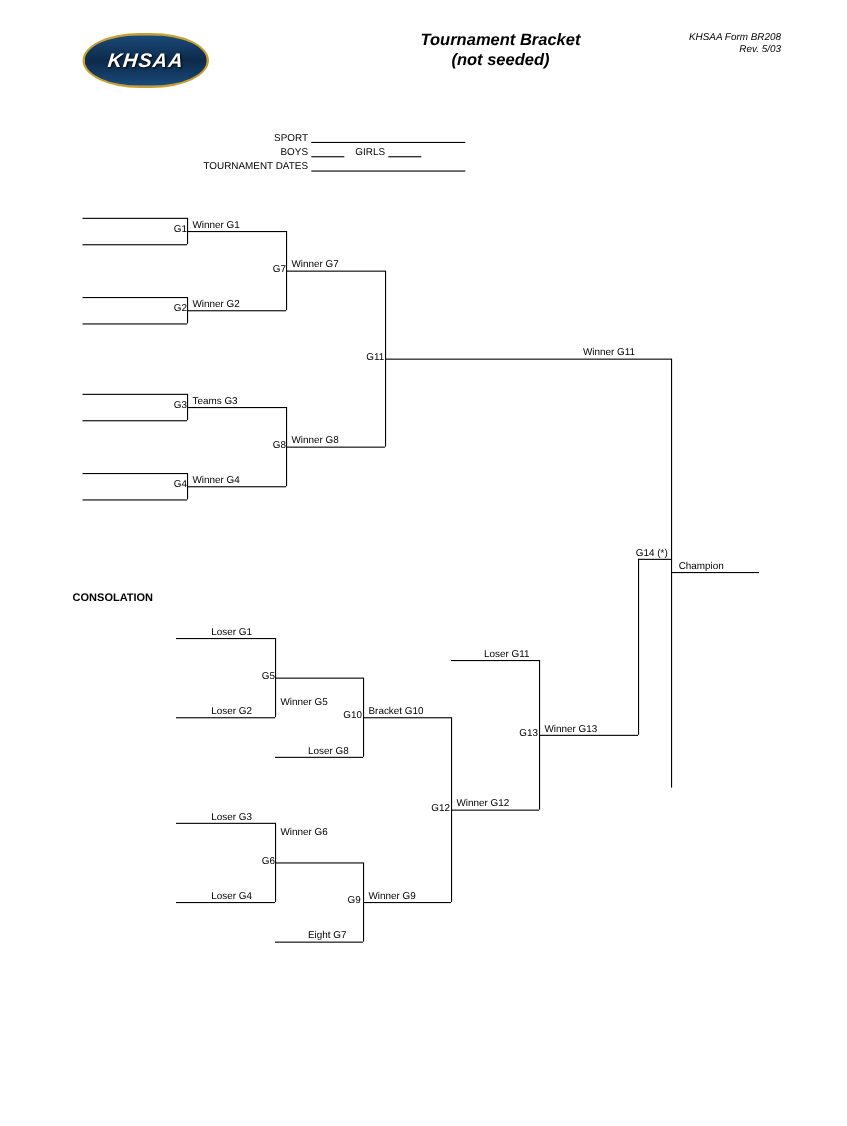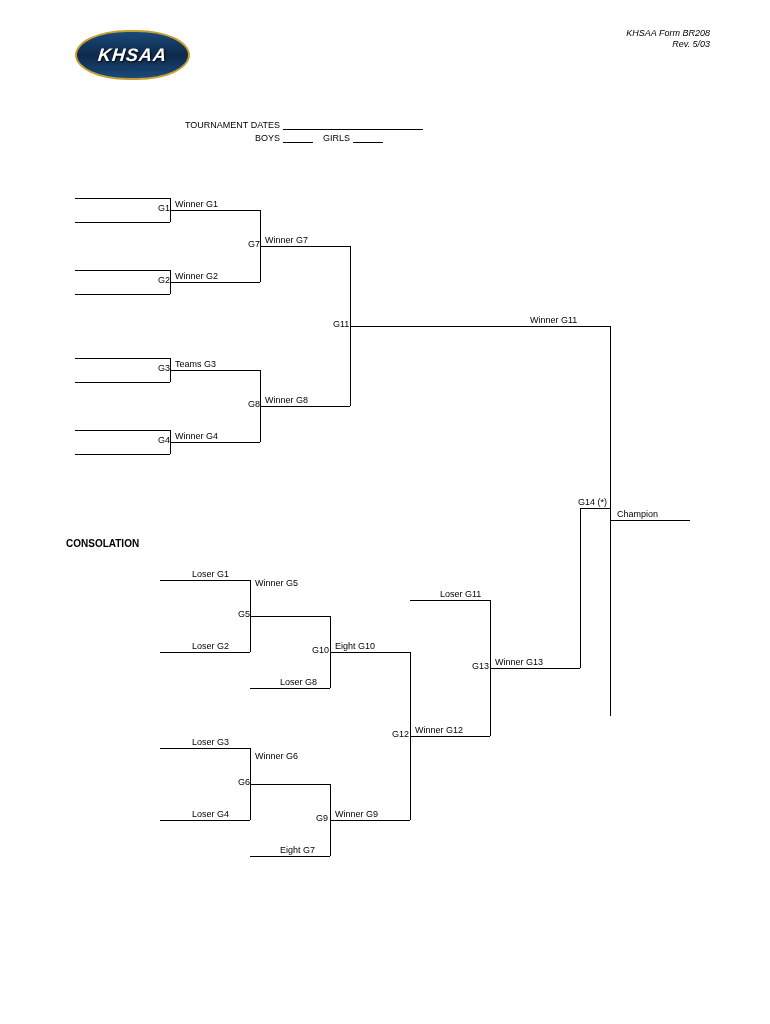--- a/index.html
+++ b/index.html
@@ -89,33 +89,39 @@
   <div class="logo">
     <span class="logo-inner">KHSAA</span>
   </div>
 
   <div class="form-id">
     <div>KHSAA Form BR208</div>
     <div>Rev. 5/03</div>
   </div>
 
   <div class="title-block">
+    <div>Tournament Bracket</div>
+    <div>(not seeded)</div>
   </div>
 
   <div class="info-block">
     <div class="info-row">
-      <span class="info-label">TOURNAMENT DATES</span>
+      <span class="info-label">SPORT</span>
       <span class="info-line" style="width:140px"></span>
     </div>
     <div class="info-row">
       <span class="info-label">BOYS</span>
       <span class="info-line" style="width:30px"></span>
       <span style="margin-left:8px">GIRLS</span>
       <span class="info-line" style="width:30px"></span>
     </div>
+    <div class="info-row">
+      <span class="info-label">TOURNAMENT DATES</span>
+      <span class="info-line" style="width:140px"></span>
+    </div>
   </div>
 
   <div class="consolation">CONSOLATION</div>
 
   <div class="hline" style="left:75px;top:198px;width:95px"></div>
   <div class="hline" style="left:75px;top:222px;width:95px"></div>
   <div class="vline" style="left:170px;top:198px;height:24px"></div>
   <div class="g" style="left:158px;top:203px">G1</div>
   <div class="hline" style="left:170px;top:210px;width:90px"></div>
   <div class="g" style="left:175px;top:199px">Winner G1</div>
@@ -158,28 +164,28 @@
 
   <div class="vline" style="left:610px;top:326px;height:390px"></div>
 
   <div class="hline" style="left:160px;top:580px;width:90px"></div>
   <div class="g" style="left:192px;top:569px">Loser G1</div>
   <div class="hline" style="left:160px;top:652px;width:90px"></div>
   <div class="g" style="left:192px;top:641px">Loser G2</div>
   <div class="vline" style="left:250px;top:580px;height:72px"></div>
   <div class="g" style="left:238px;top:609px">G5</div>
   <div class="hline" style="left:250px;top:616px;width:80px"></div>
-  <div class="g" style="left:255px;top:578px">Winner G5</div>
+  <div class="g" style="left:255px;top:633px">Winner G5</div>
 
   <div class="hline" style="left:250px;top:688px;width:80px"></div>
   <div class="g" style="left:280px;top:677px">Loser G8</div>
   <div class="vline" style="left:330px;top:616px;height:72px"></div>
   <div class="g" style="left:312px;top:645px">G10</div>
   <div class="hline" style="left:330px;top:652px;width:80px"></div>
-  <div class="g" style="left:335px;top:641px">Eight G10</div>
+  <div class="g" style="left:335px;top:641px">Bracket G10</div>
 
   <div class="hline" style="left:160px;top:748px;width:90px"></div>
   <div class="g" style="left:192px;top:737px">Loser G3</div>
   <div class="hline" style="left:160px;top:820px;width:90px"></div>
   <div class="g" style="left:192px;top:809px">Loser G4</div>
   <div class="vline" style="left:250px;top:748px;height:72px"></div>
   <div class="g" style="left:238px;top:777px">G6</div>
   <div class="hline" style="left:250px;top:784px;width:80px"></div>
   <div class="g" style="left:255px;top:751px">Winner G6</div>
 

